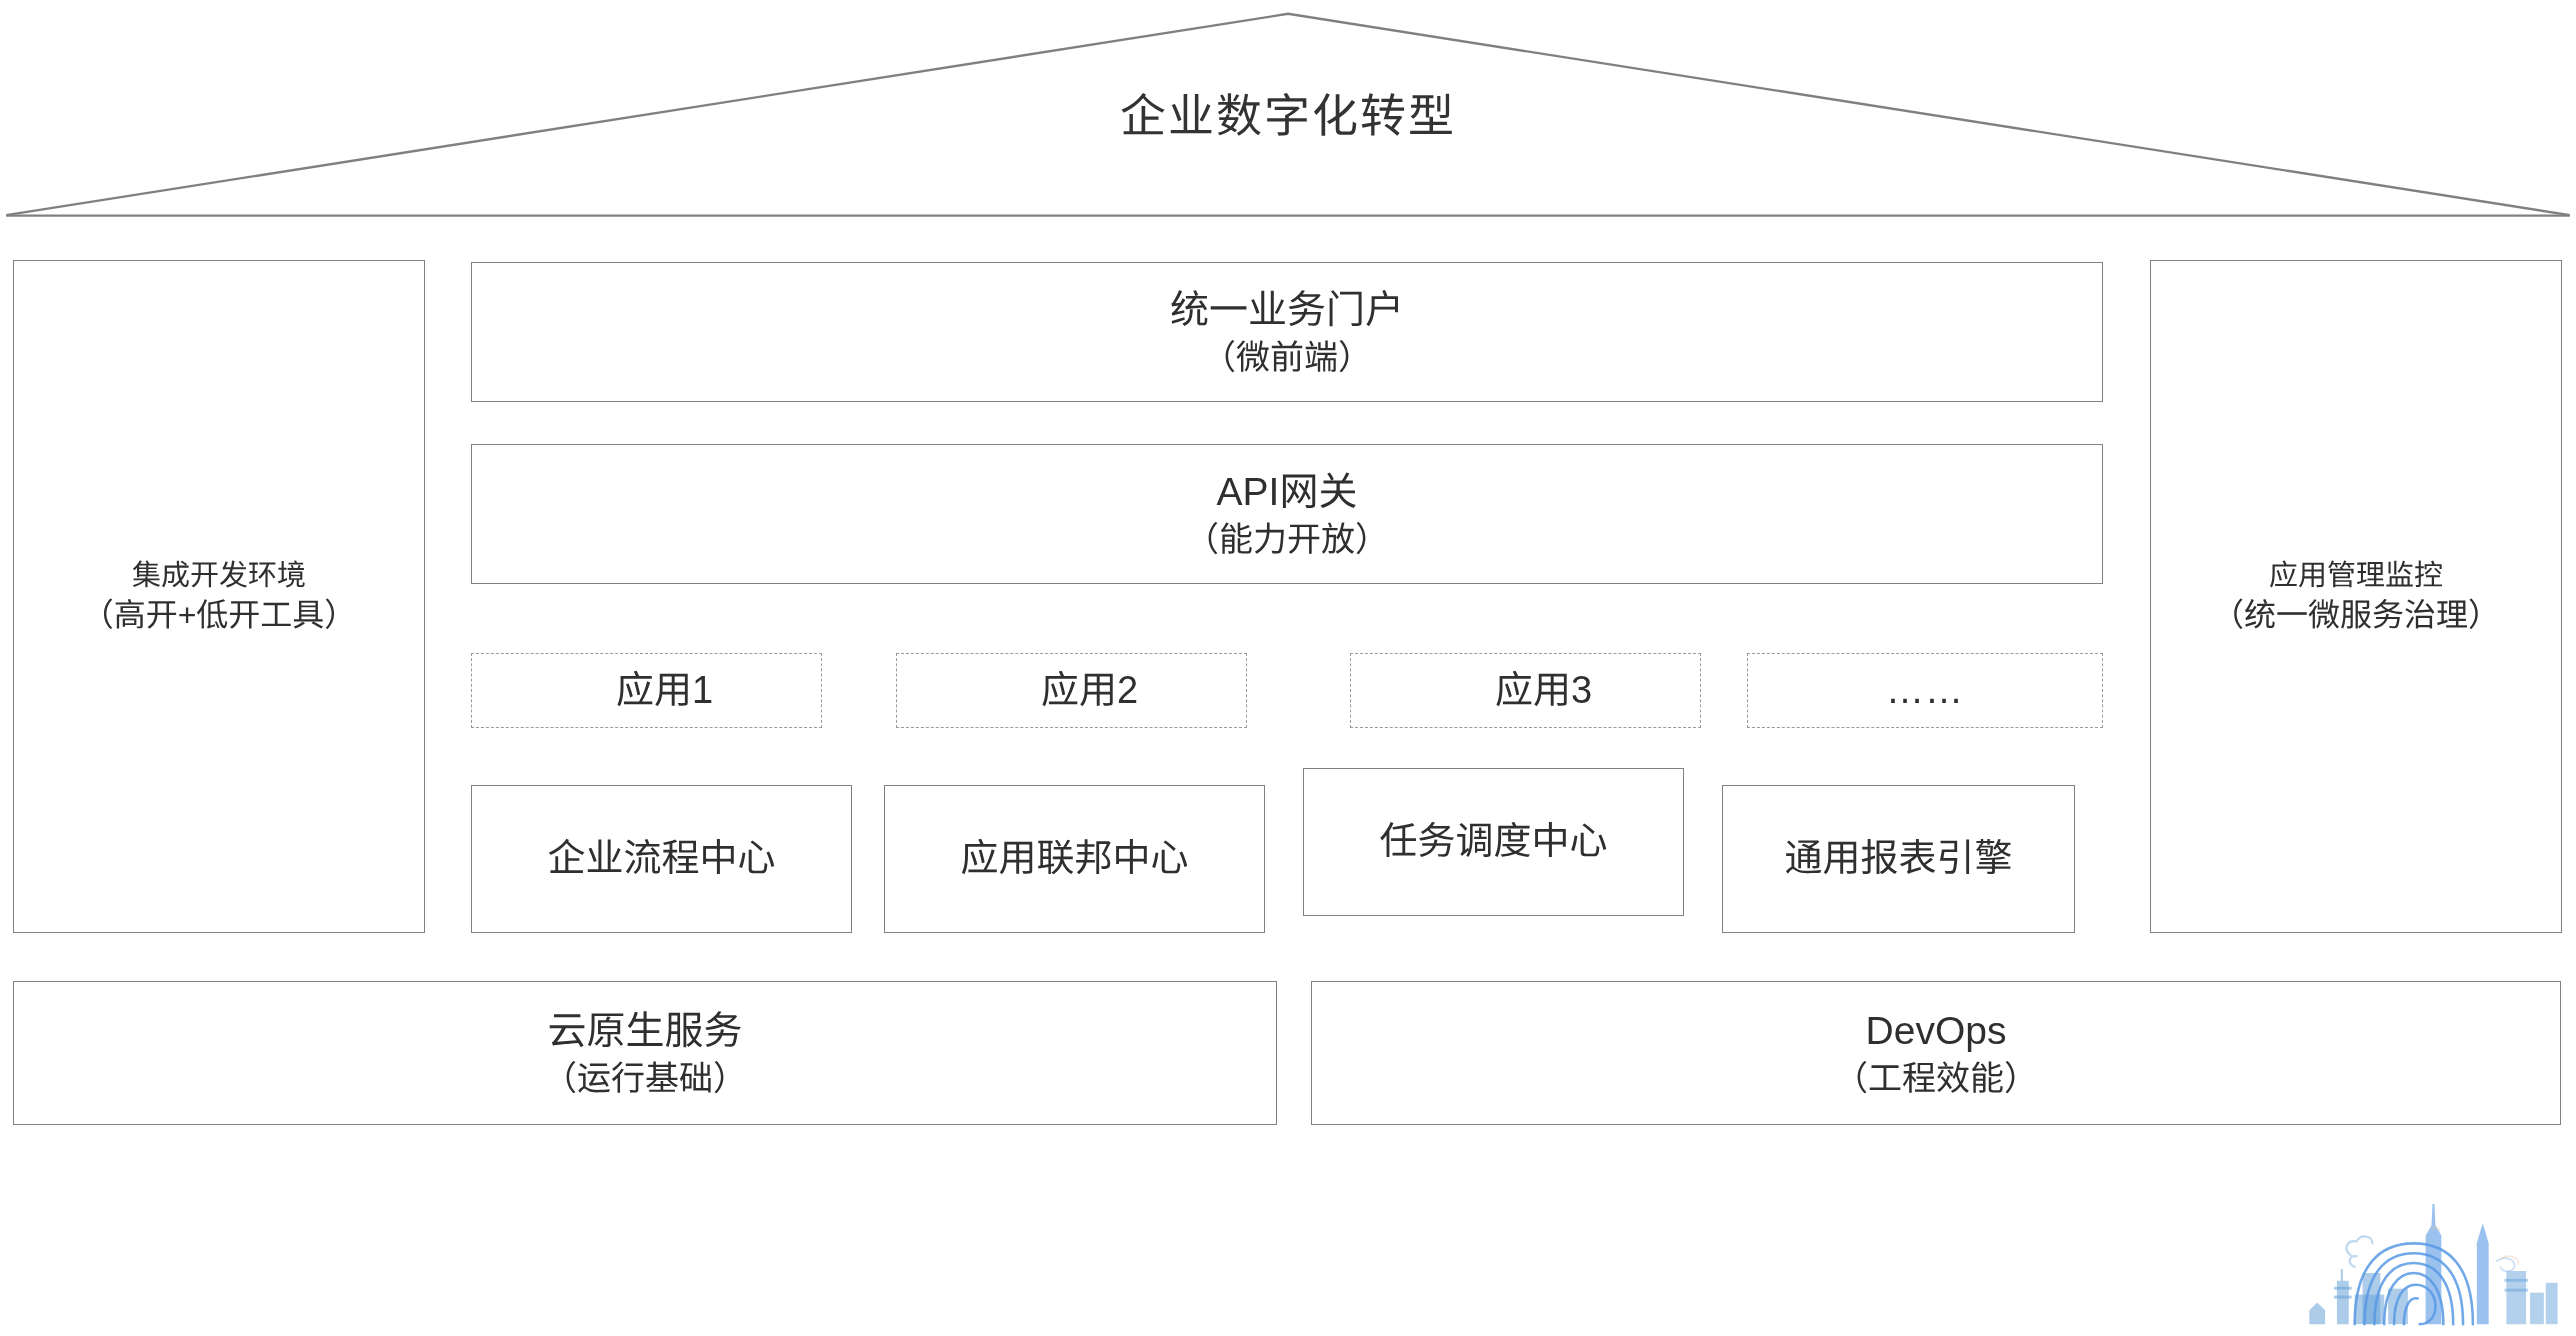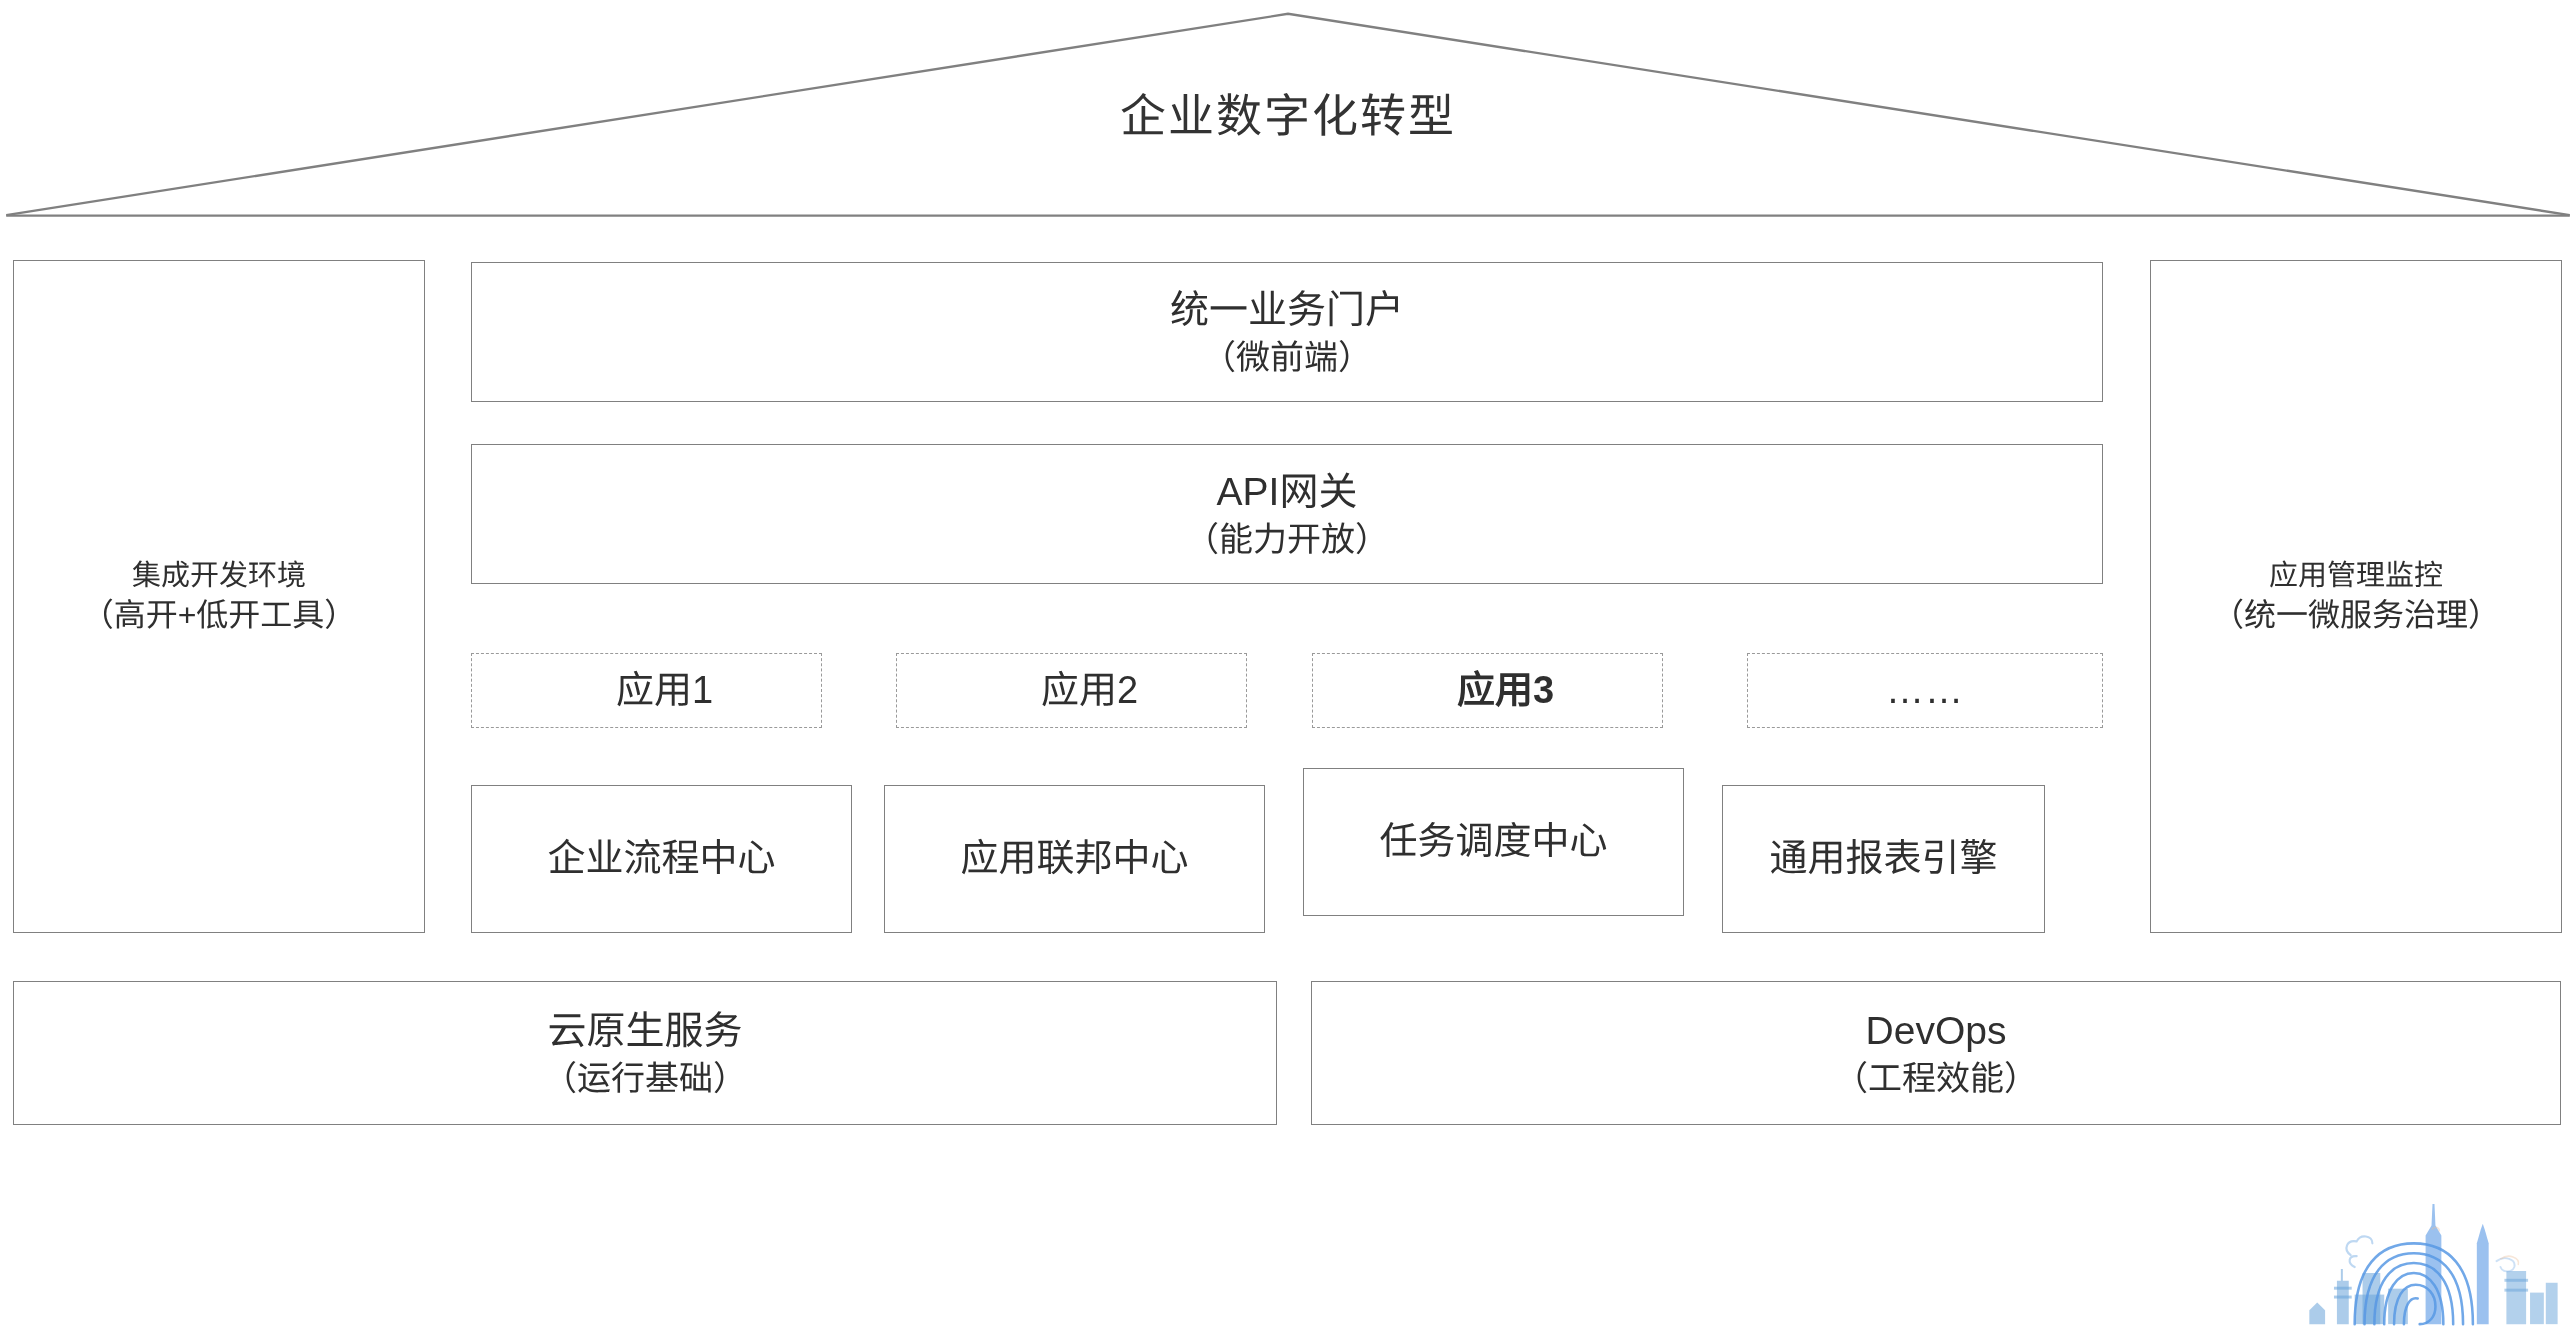--- a/index.html
+++ b/index.html
@@ -147,37 +147,37 @@
     <div class="ttl">API网关</div>
     <div class="sub">（能力开放）</div>
   </div>
 
   <div class="box dashed" style="left:471px; top:653px; width:351px; height:75px;">
     <div class="ttl-dash">应用1</div>
   </div>
   <div class="box dashed" style="left:896px; top:653px; width:351px; height:75px;">
     <div class="ttl-dash">应用2</div>
   </div>
-  <div class="box dashed" style="left:1312px; top:653px; width:351px; height:75px;font-weight:bold;">
+  <div class="box dashed" style="left:1350px; top:653px; width:351px; height:75px;">
     <div class="ttl-dash">应用3</div>
   </div>
   <div class="box dashed" style="left:1747px; top:653px; width:356px; height:75px;">
     <div class="dots">……</div>
   </div>
 
   <div class="box" style="left:471px; top:785px; width:381px; height:148px;">
     <div class="ttl-sm">企业流程中心</div>
   </div>
   <div class="box" style="left:884px; top:785px; width:381px; height:148px;">
     <div class="ttl-sm">应用联邦中心</div>
   </div>
   <div class="box" style="left:1303px; top:768px; width:381px; height:148px;">
     <div class="ttl-sm">任务调度中心</div>
   </div>
-  <div class="box" style="left:1722px; top:785px; width:323px; height:148px;">
+  <div class="box" style="left:1722px; top:785px; width:353px; height:148px;">
     <div class="ttl-sm">通用报表引擎</div>
   </div>
 
   <div class="box" style="left:1311px; top:981px; width:1250px; height:144px;">
     <div class="ttl">DevOps</div>
     <div class="sub">（工程效能）</div>
   </div>
   <div class="box" style="left:13px; top:981px; width:1264px; height:144px;">
     <div class="ttl">云原生服务</div>
     <div class="sub">（运行基础）</div>

